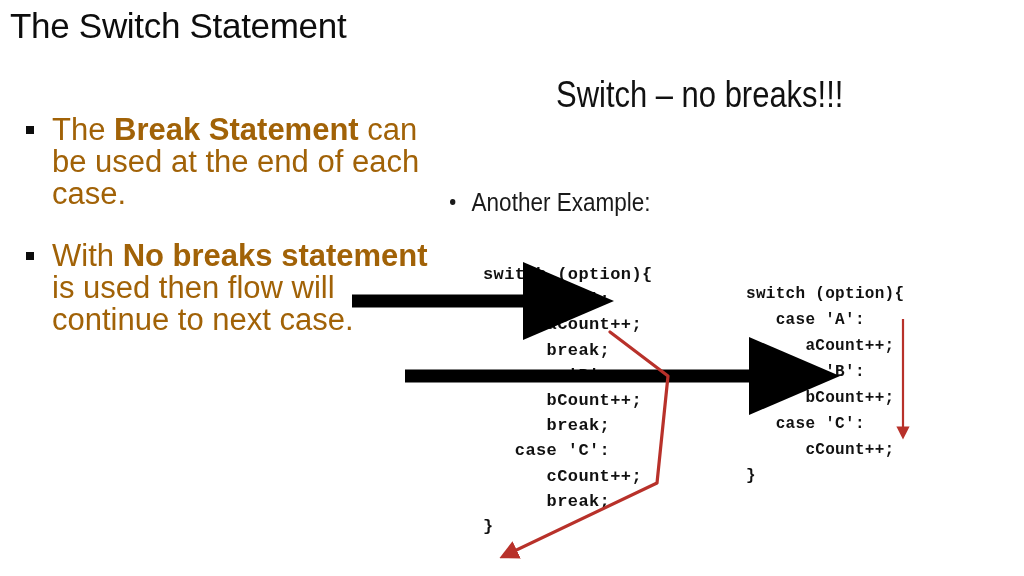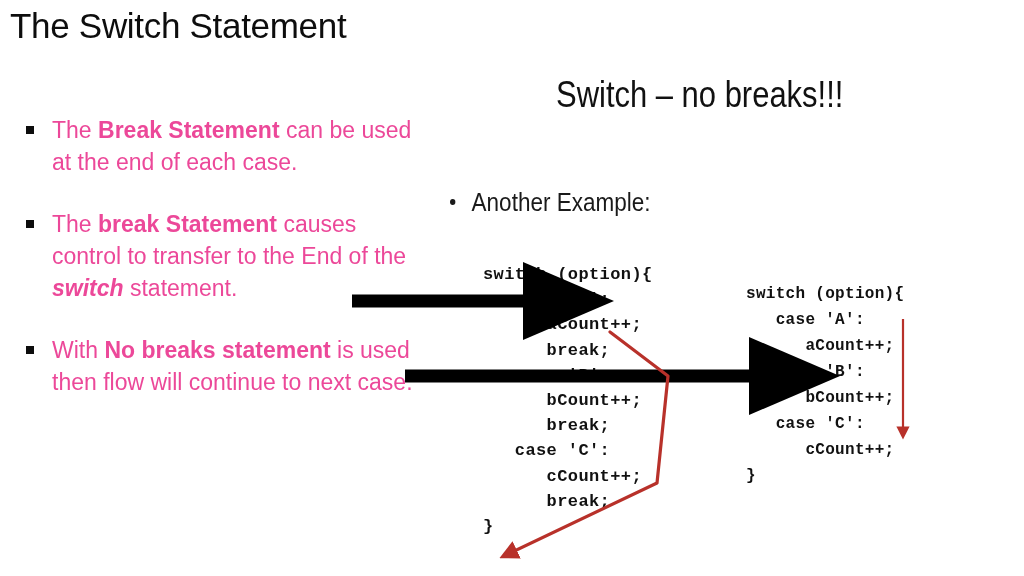--- a/index.html
+++ b/index.html
@@ -36,23 +36,23 @@
   #bullet-list {
     position: absolute;
     left: 20px;
     top: 114px;
     width: 410px;
   }
   .bullet-item {
     position: relative;
     padding-left: 32px;
     margin-bottom: 30px;
-    font-size: 23px;
+    font-size: 31px;
     line-height: 32px;
-    color: #ec4899;
+    color: #a16207;
   }
   .bullet-item:last-child { margin-bottom: 0; }
   .bullet-marker {
     position: absolute;
     left: 6px;
     top: 12px;
     width: 8px;
     height: 8px;
     background: #0d0d0d;
   }
@@ -132,24 +132,20 @@
 
   <div id="slide-title">The Switch Statement</div>
 
   <div id="bullet-list">
 
     <div class="bullet-item">
       <span class="bullet-marker"></span>
       <span><span>The </span><span class="b">Break Statement</span><span> can be used at the end of each case.</span></span>
     </div>
 
-    <div class="bullet-item">
-      <span class="bullet-marker"></span>
-      <span><span>The </span><span class="b">break Statement</span><span> causes control to transfer to the End of the </span><span class="bi">switch</span><span> statement.</span></span>
-    </div>
 
     <div class="bullet-item">
       <span class="bullet-marker"></span>
       <span><span>With </span><span class="b">No breaks statement</span><span> is used then flow will continue to next case.</span></span>
     </div>
 
   </div>
 
   <div id="right-heading">Switch – no breaks!!!</div>
 

